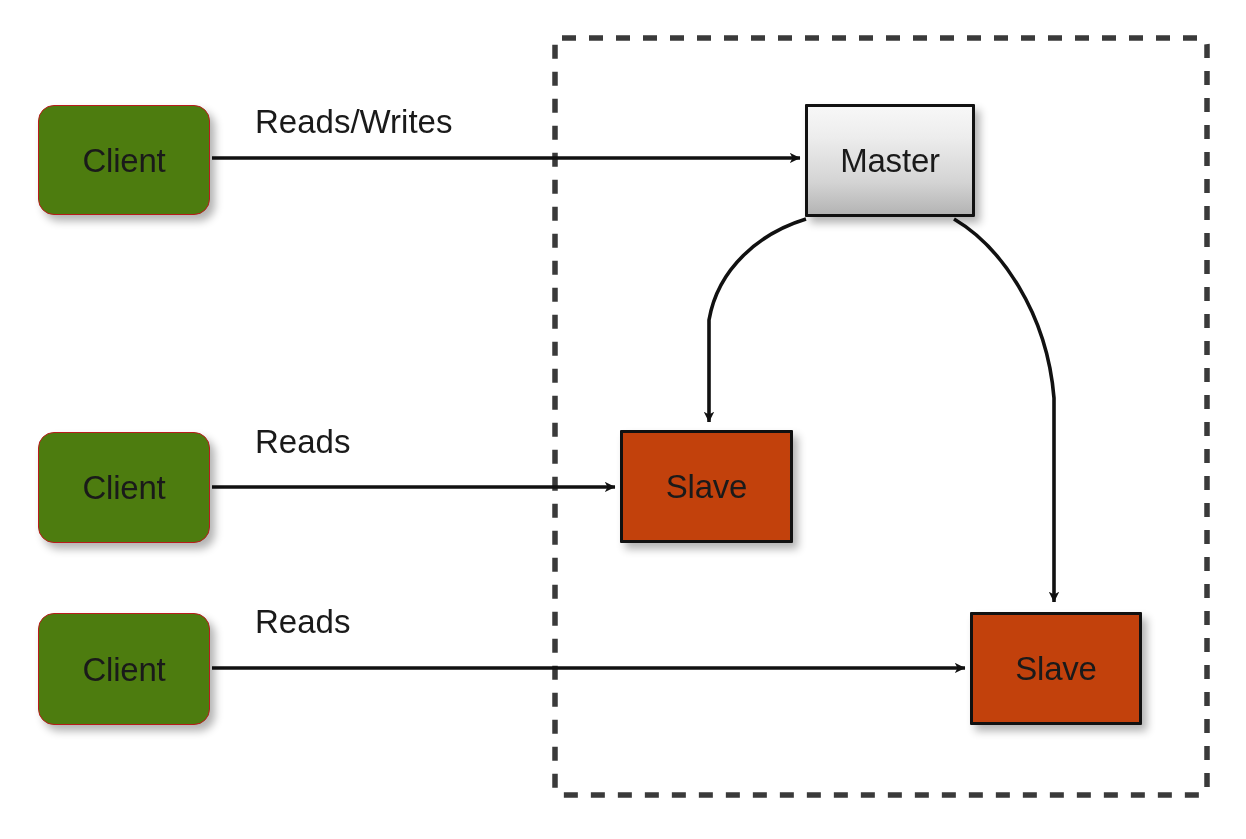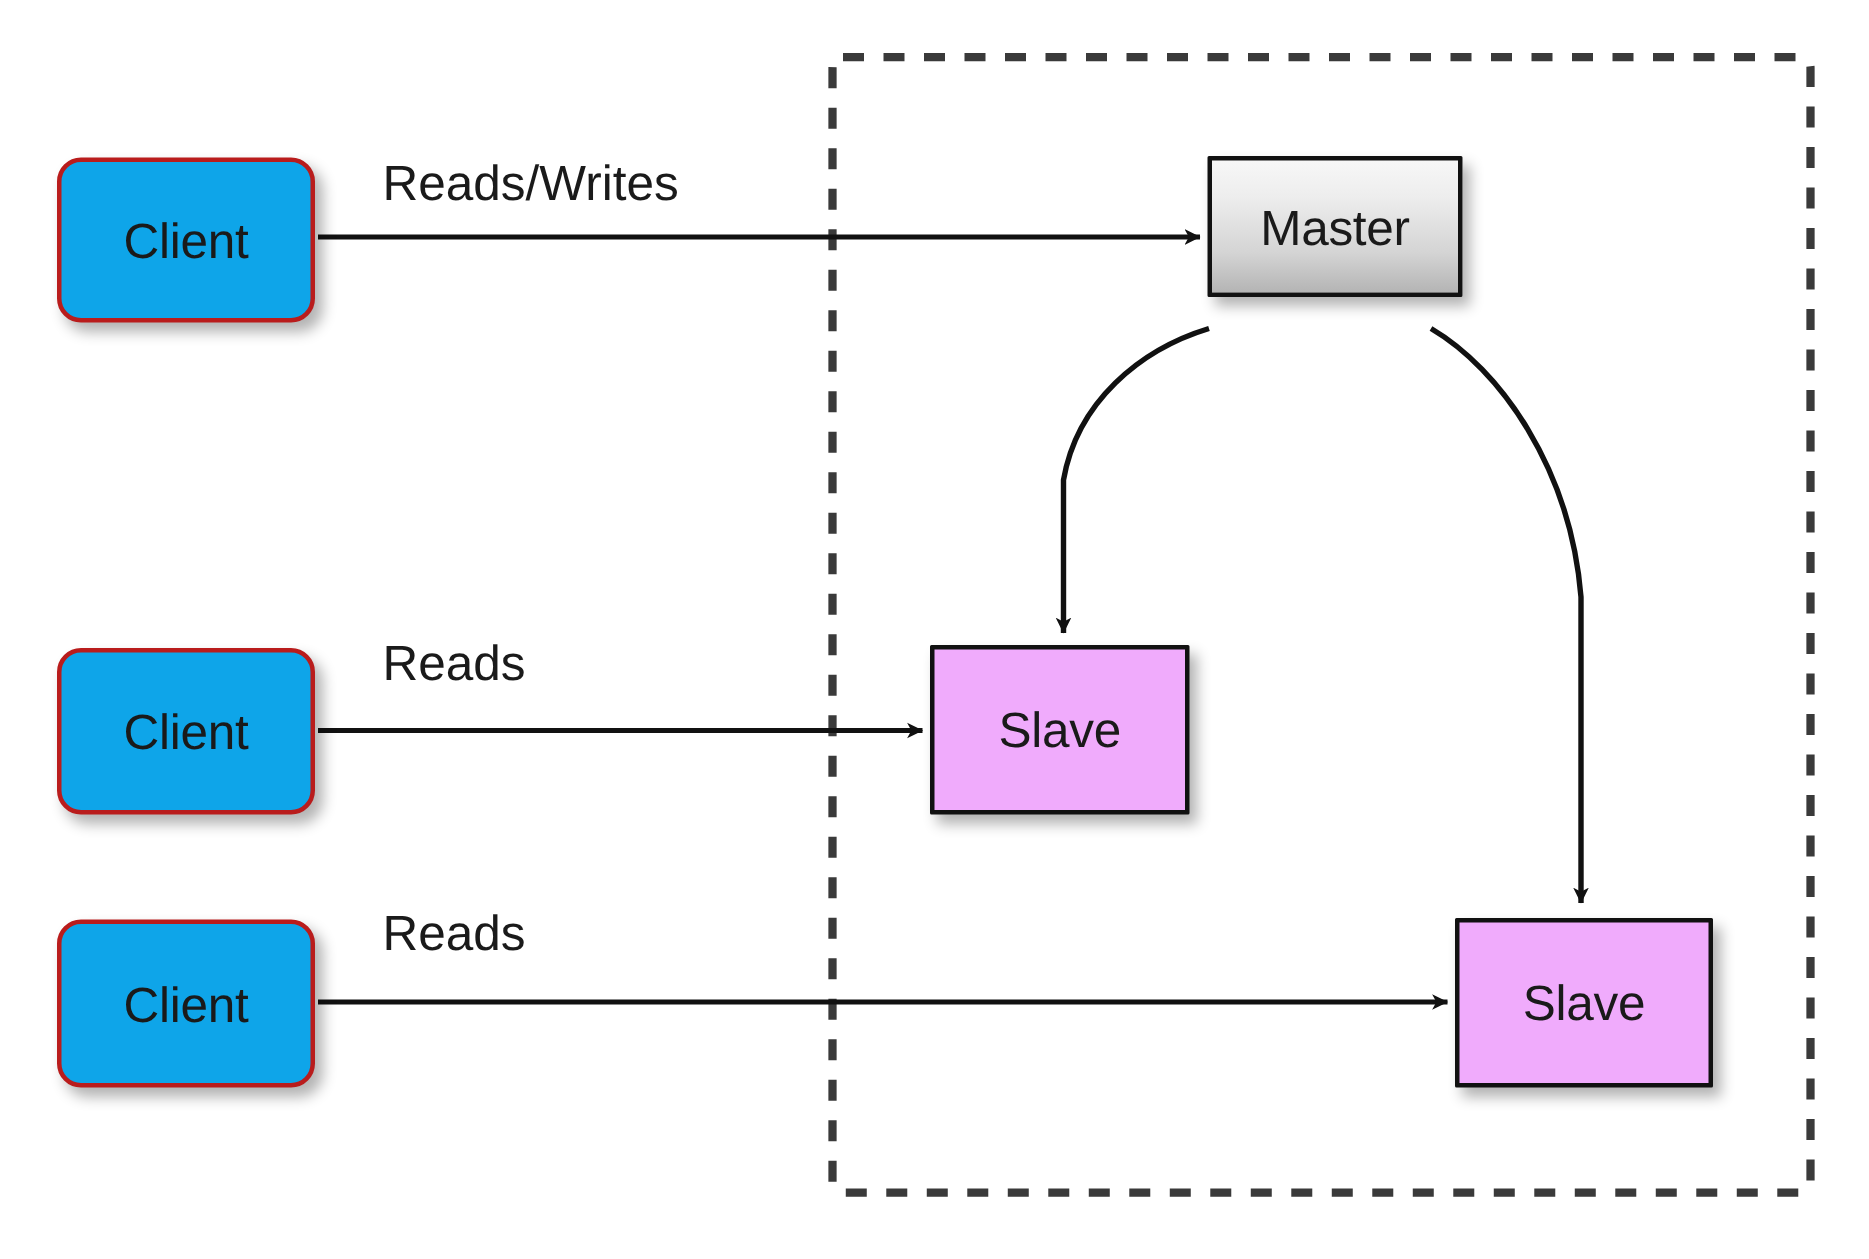--- a/index.html
+++ b/index.html
@@ -35,30 +35,30 @@
     z-index: 3;
   }
   .node-label {
     font-size: 33px;
     line-height: 1;
     letter-spacing: -0.2px;
     color: #1a1a1a;
     white-space: nowrap;
   }
   .client-node {
-    border: 3px solid #b91c1c;
+    border: 1px solid #b91c1c;
     border-radius: 16px;
-    background: #0ea5e9;
+    background: #4d7c0f;
     box-shadow: 5px 6px 9px rgba(0,0,0,0.30);
     align-items: center;
   }
   .server-node {
     border: 3px solid #111111;
     border-radius: 1px;
-    background: #f0abfc;
+    background: #c2410c;
     box-shadow: 5px 6px 9px rgba(0,0,0,0.30);
   }
   .master-node {
     background: linear-gradient(to bottom, #f7f7f7 0%, #ededed 28%, #d4d4d4 70%, #b4b4b4 100%);
   }
   
   .edge-label {
     position: absolute;
     font-size: 33px;
     line-height: 1;
@@ -102,21 +102,21 @@
   </div>
 
   <div class="node client-node" style="left:38px; top:432px; width:172px; height:111px;">
     <span class="node-label">Client</span>
   </div>
 
   <div class="node client-node" style="left:38px; top:613px; width:172px; height:112px;">
     <span class="node-label">Client</span>
   </div>
 
-  <div class="node server-node master-node" style="left:805px; top:104px; width:170px; height:94px;">
+  <div class="node server-node master-node" style="left:805px; top:104px; width:170px; height:113px;">
     <span class="node-label">Master</span>
   </div>
 
   <div class="node server-node" style="left:620px; top:430px; width:173px; height:113px;">
     <span class="node-label">Slave</span>
   </div>
 
   <div class="node server-node" style="left:970px; top:612px; width:172px; height:113px;">
     <span class="node-label">Slave</span>
   </div>

